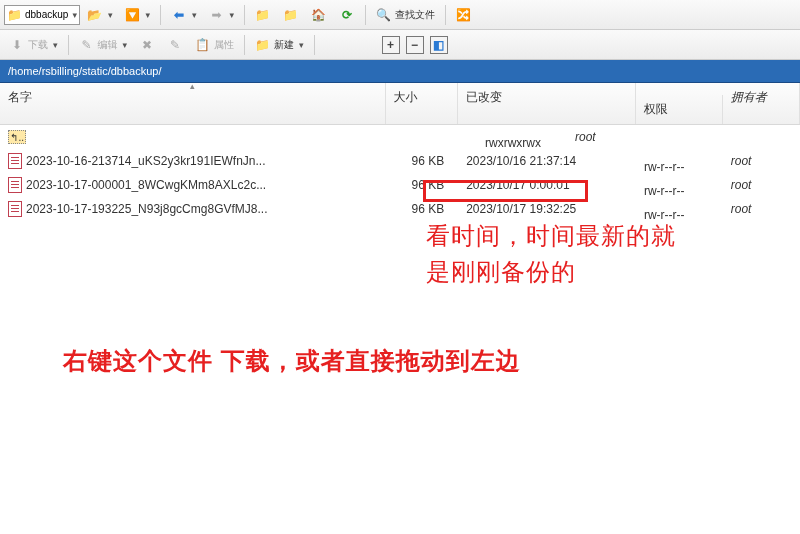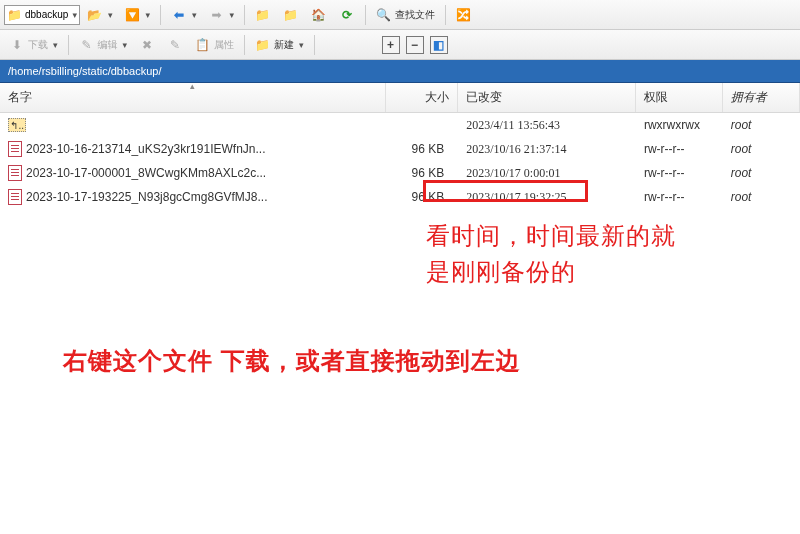--- a/index.html
+++ b/index.html
@@ -15,23 +15,23 @@
 .ico { width: 16px; height: 16px; display: inline-flex; align-items: center; justify-content: center; }
 .dd { font-size: 9px; color: #555; margin-left: 2px; }
 
 .pathbar { background: #2a6bb5; color: #fff; padding: 5px 8px; font-size: 11px; border-bottom: 1px solid #1a4a85; }
 
 .listview { position: relative; height: calc(534px - 30px - 30px - 28px); overflow: auto; background: #fff; }
 .lv-header { display: flex; background: linear-gradient(#fdfdfd, #f0f0f0); border-bottom: 1px solid #d8d8d8; position: sticky; top: 0; }
 .lv-hcell { padding: 6px 8px; border-right: 1px solid #e0e0e0; font-size: 12px; color: #333; position: relative; }
 .lv-hcell.sorted::after { content: "▴"; position: absolute; left: 50%; top: -2px; transform: translateX(-50%); font-size: 9px; color: #888; }
 .c-name { width: 402px; }
-.c-size { width: 75px; text-align: right; }
-.c-date { width: 185px; font-family: Liberation Serif, serif; }
-.c-perm { width: 90px; }
+.c-size { width: 75px; }
+.c-date { width: 185px; }
+.c-perm { width: 90px; margin-top: 12px; }
 .c-own { width: 80px; font-style: italic; }
 
 .lv-row { display: flex; align-items: center; height: 24px; }
 .lv-cell { padding: 3px 8px; font-size: 12px; color: #333; overflow: hidden; white-space: nowrap; text-overflow: ellipsis; display: flex; align-items: center; gap: 4px; }
 .lv-cell.c-size { justify-content: flex-end; padding-right: 14px; }
 
 .updir-ico { width: 18px; height: 14px; border: 1px dotted #888; display: inline-flex; align-items: center; justify-content: center; font-size: 10px; background: #ffe9a8; }
 .file-ico { width: 14px; height: 16px; background: #fff; border: 1px solid #c04050; position: relative; }
 .file-ico::before { content: ""; position: absolute; left: 2px; right: 2px; top: 3px; height: 1px; background: #c04050; box-shadow: 0 3px 0 #c04050, 0 6px 0 #c04050; }
 
@@ -136,21 +136,20 @@
     <div class="lv-hcell c-date"><span>已改变</span></div>
     <div class="lv-hcell c-perm"><span>权限</span></div>
     <div class="lv-hcell c-own"><span>拥有者</span></div>
   </div>
 
   <div class="lv-row">
     <div class="lv-cell c-name">
         <span class="updir-ico">↰..</span>
       </div>
     <div class="lv-cell c-size"></div>
-    <div class="lv-cell c-date">2023/4/11 13:56:43</div>
     <div class="lv-cell c-perm">rwxrwxrwx</div>
     <div class="lv-cell c-own">root</div>
   </div>
 
   <div class="lv-row">
     <div class="lv-cell c-name">
         <span class="file-ico"></span>
         <span>2023-10-16-213714_uKS2y3kr191IEWfnJn...</span>
       </div>
     <div class="lv-cell c-size">96 KB</div>

